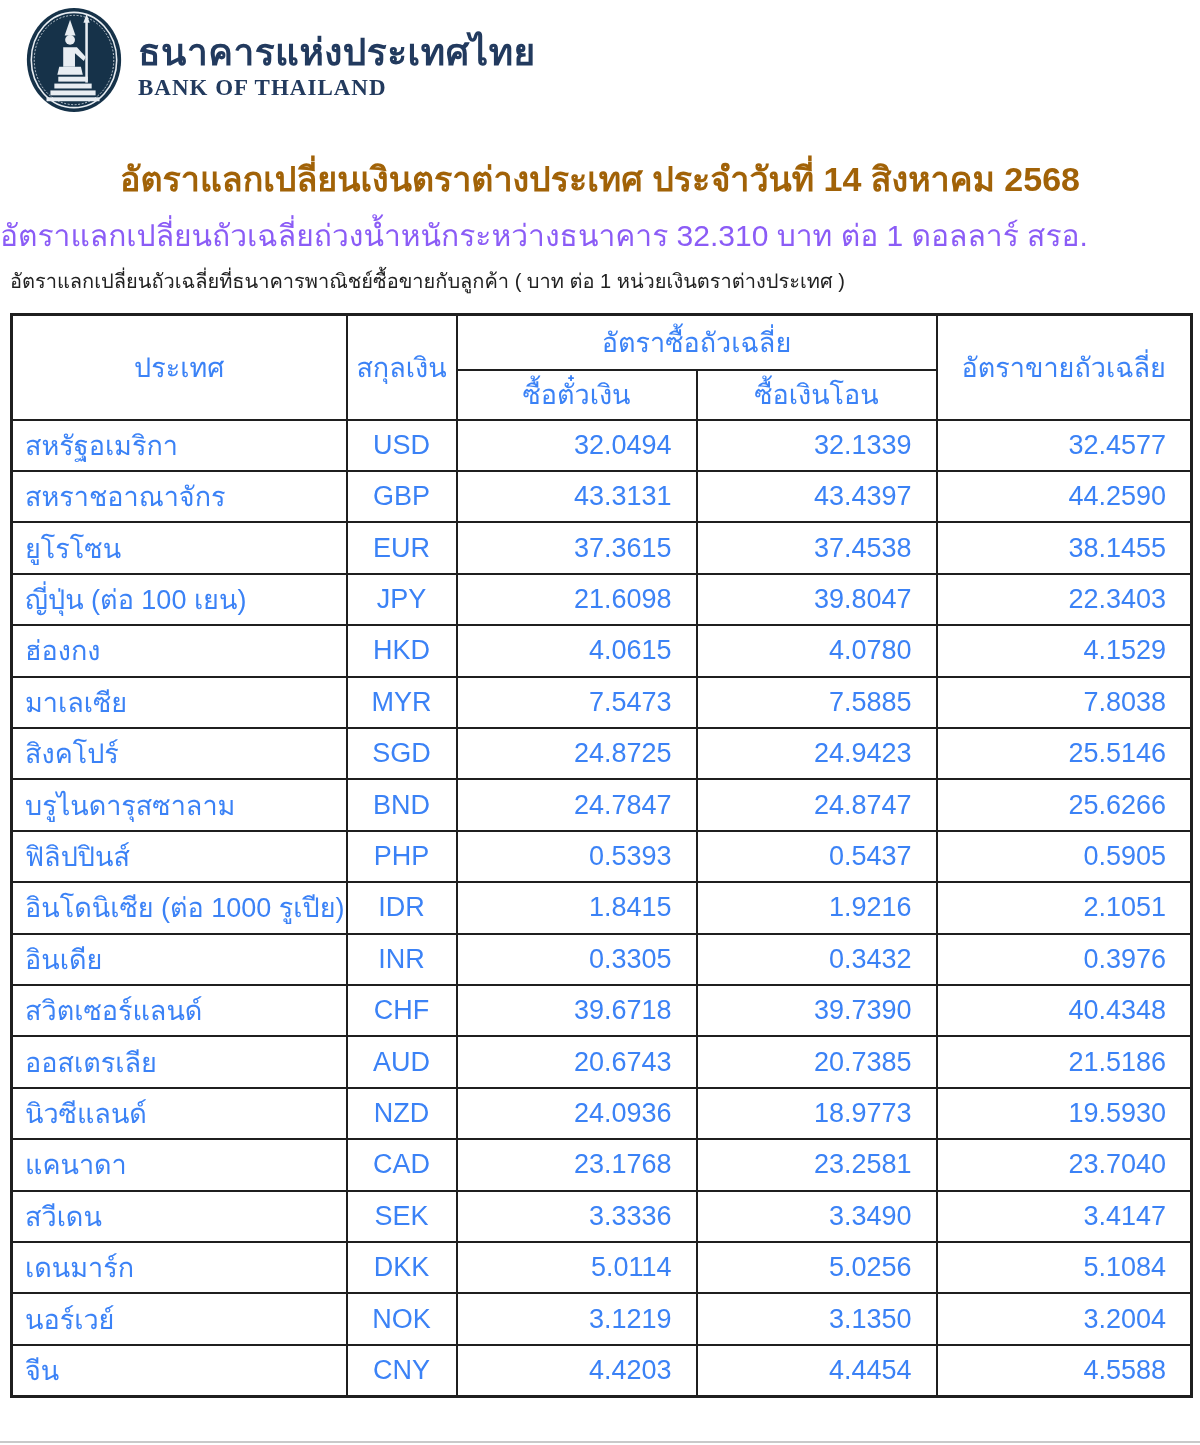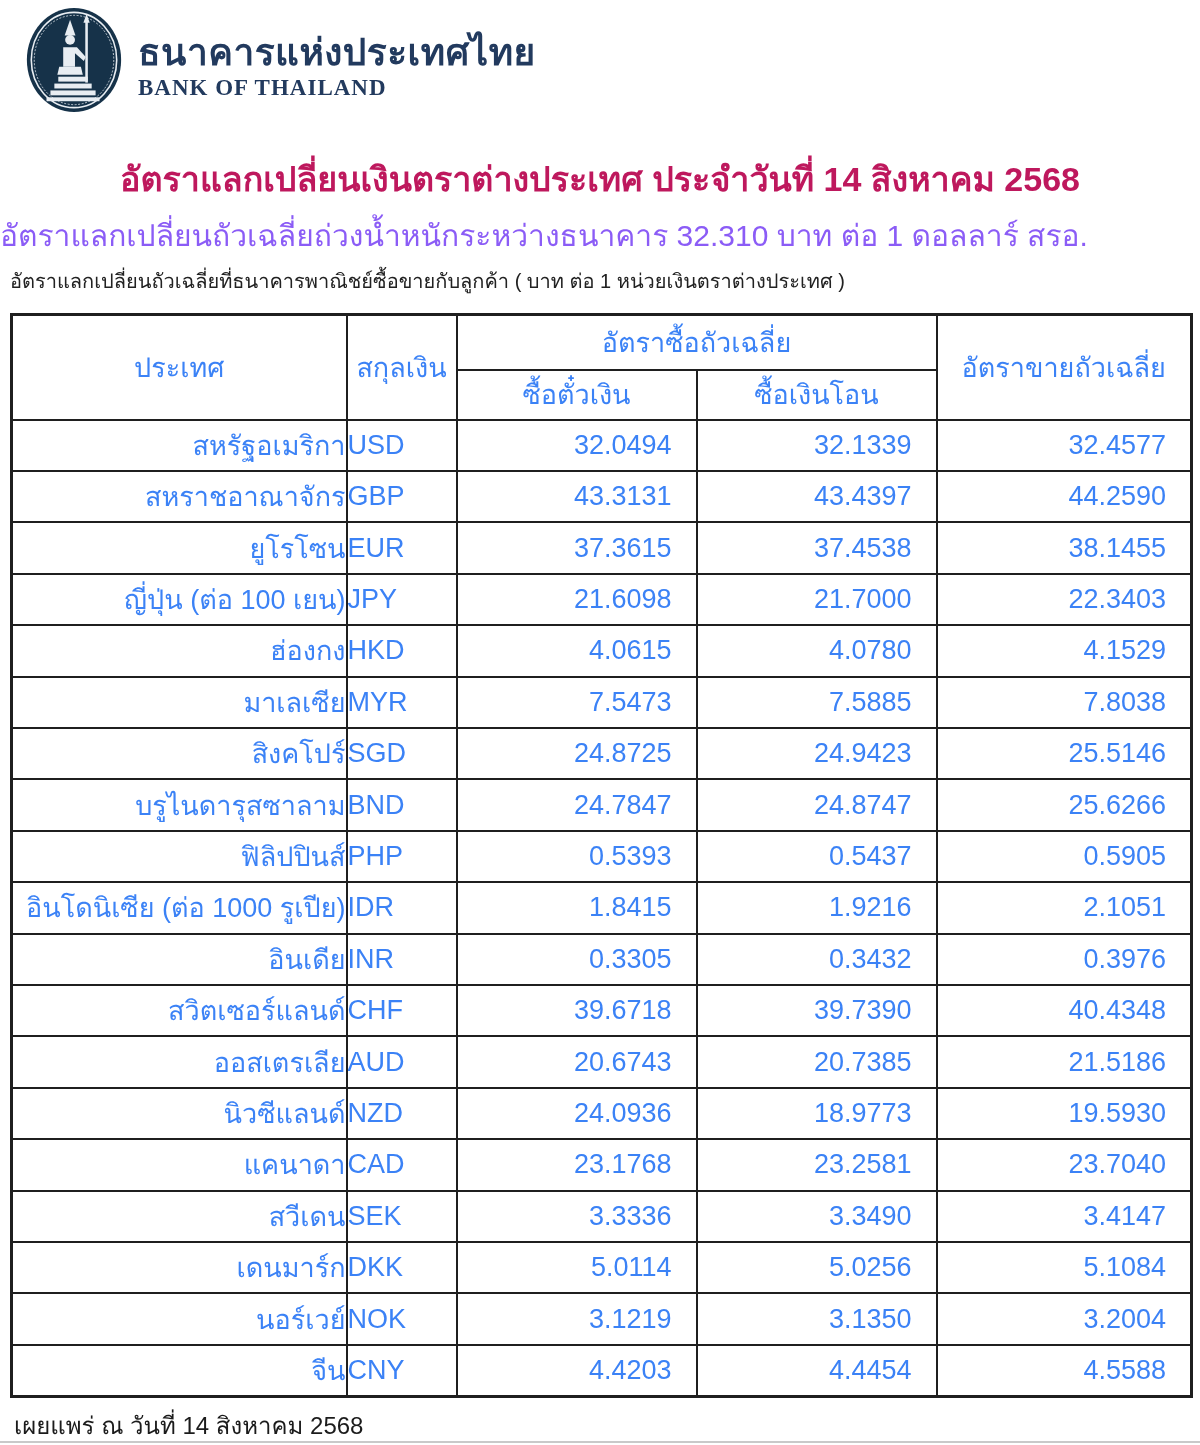--- a/index.html
+++ b/index.html
@@ -22,21 +22,21 @@
   }
   .brand-eng {
     font-family: "Liberation Serif", "DejaVu Serif", serif;
     font-size: 23px; font-weight: bold; color: #223a5e;
     letter-spacing: 1px; margin-top: 2px;
   }
 
   
   .title-main {
     position: absolute; top: 152px; left: 0; width: 1200px;
-    text-align: center; font-size: 34px; font-weight: bold; color: #be185d;
+    text-align: center; font-size: 34px; font-weight: bold; color: #a16207;
   }
   .title-sub {
     position: absolute; top: 212px; left: 0; width: 1200px;
     text-align: left; font-size: 30px; font-weight: 500; color: #8b5cf6;
   }
   .title-note {
     position: absolute; top: 265px; left: 10px; width: 1180px;
     text-align: left; font-size: 20px; font-weight: 500; color: #222222;
   }
 
@@ -56,22 +56,22 @@
   col.w-country { width: 335px; }
   col.w-currency { width: 110px; }
   col.w-bill { width: 240px; }
   col.w-transfer { width: 240px; }
   col.w-sell { width: 255px; }
 
   tr.hdr-main { height: 55px; }
   tr.hdr-sub { height: 50px; }
   th { text-align: center; }
   tbody td { height: 51px; }
-  td.c-country { text-align: right; padding-left: 12px; }
-  td.c-cur { text-align: left; }
+  td.c-country { text-align: left; padding-left: 12px; }
+  td.c-cur { text-align: center; }
   td.c-num { text-align: right; padding-right: 24px; }
 
   
   .footer-note {
     position: absolute; top: 1406px; left: 14px;
     font-size: 24px; color: #1b1b1b;
   }
   .bottom-rule {
     position: absolute; top: 1441px; left: 0; width: 1200px;
     border-top: 2px solid #c9c9c9;
@@ -156,21 +156,21 @@
       <td class="c-cur">EUR</td>
       <td class="c-num">37.3615</td>
       <td class="c-num">37.4538</td>
       <td class="c-num">38.1455</td>
     </tr>
 
     <tr>
       <td class="c-country">ญี่ปุ่น (ต่อ 100 เยน)</td>
       <td class="c-cur">JPY</td>
       <td class="c-num">21.6098</td>
-      <td class="c-num">21.7000</td>
+      <td class="c-num">39.8047</td>
       <td class="c-num">22.3403</td>
     </tr>
 
     <tr>
       <td class="c-country">ฮ่องกง</td>
       <td class="c-cur">HKD</td>
       <td class="c-num">4.0615</td>
       <td class="c-num">4.0780</td>
       <td class="c-num">4.1529</td>
     </tr>
@@ -282,16 +282,15 @@
     <tr>
       <td class="c-country">จีน</td>
       <td class="c-cur">CNY</td>
       <td class="c-num">4.4203</td>
       <td class="c-num">4.4454</td>
       <td class="c-num">4.5588</td>
     </tr>
   </tbody>
   </table>
 
-  <div class="footer-note">เผยแพร่ ณ วันที่ 14 สิงหาคม 2568</div>
   <div class="bottom-rule"></div>
 
 </div>
 
 </body></html>

